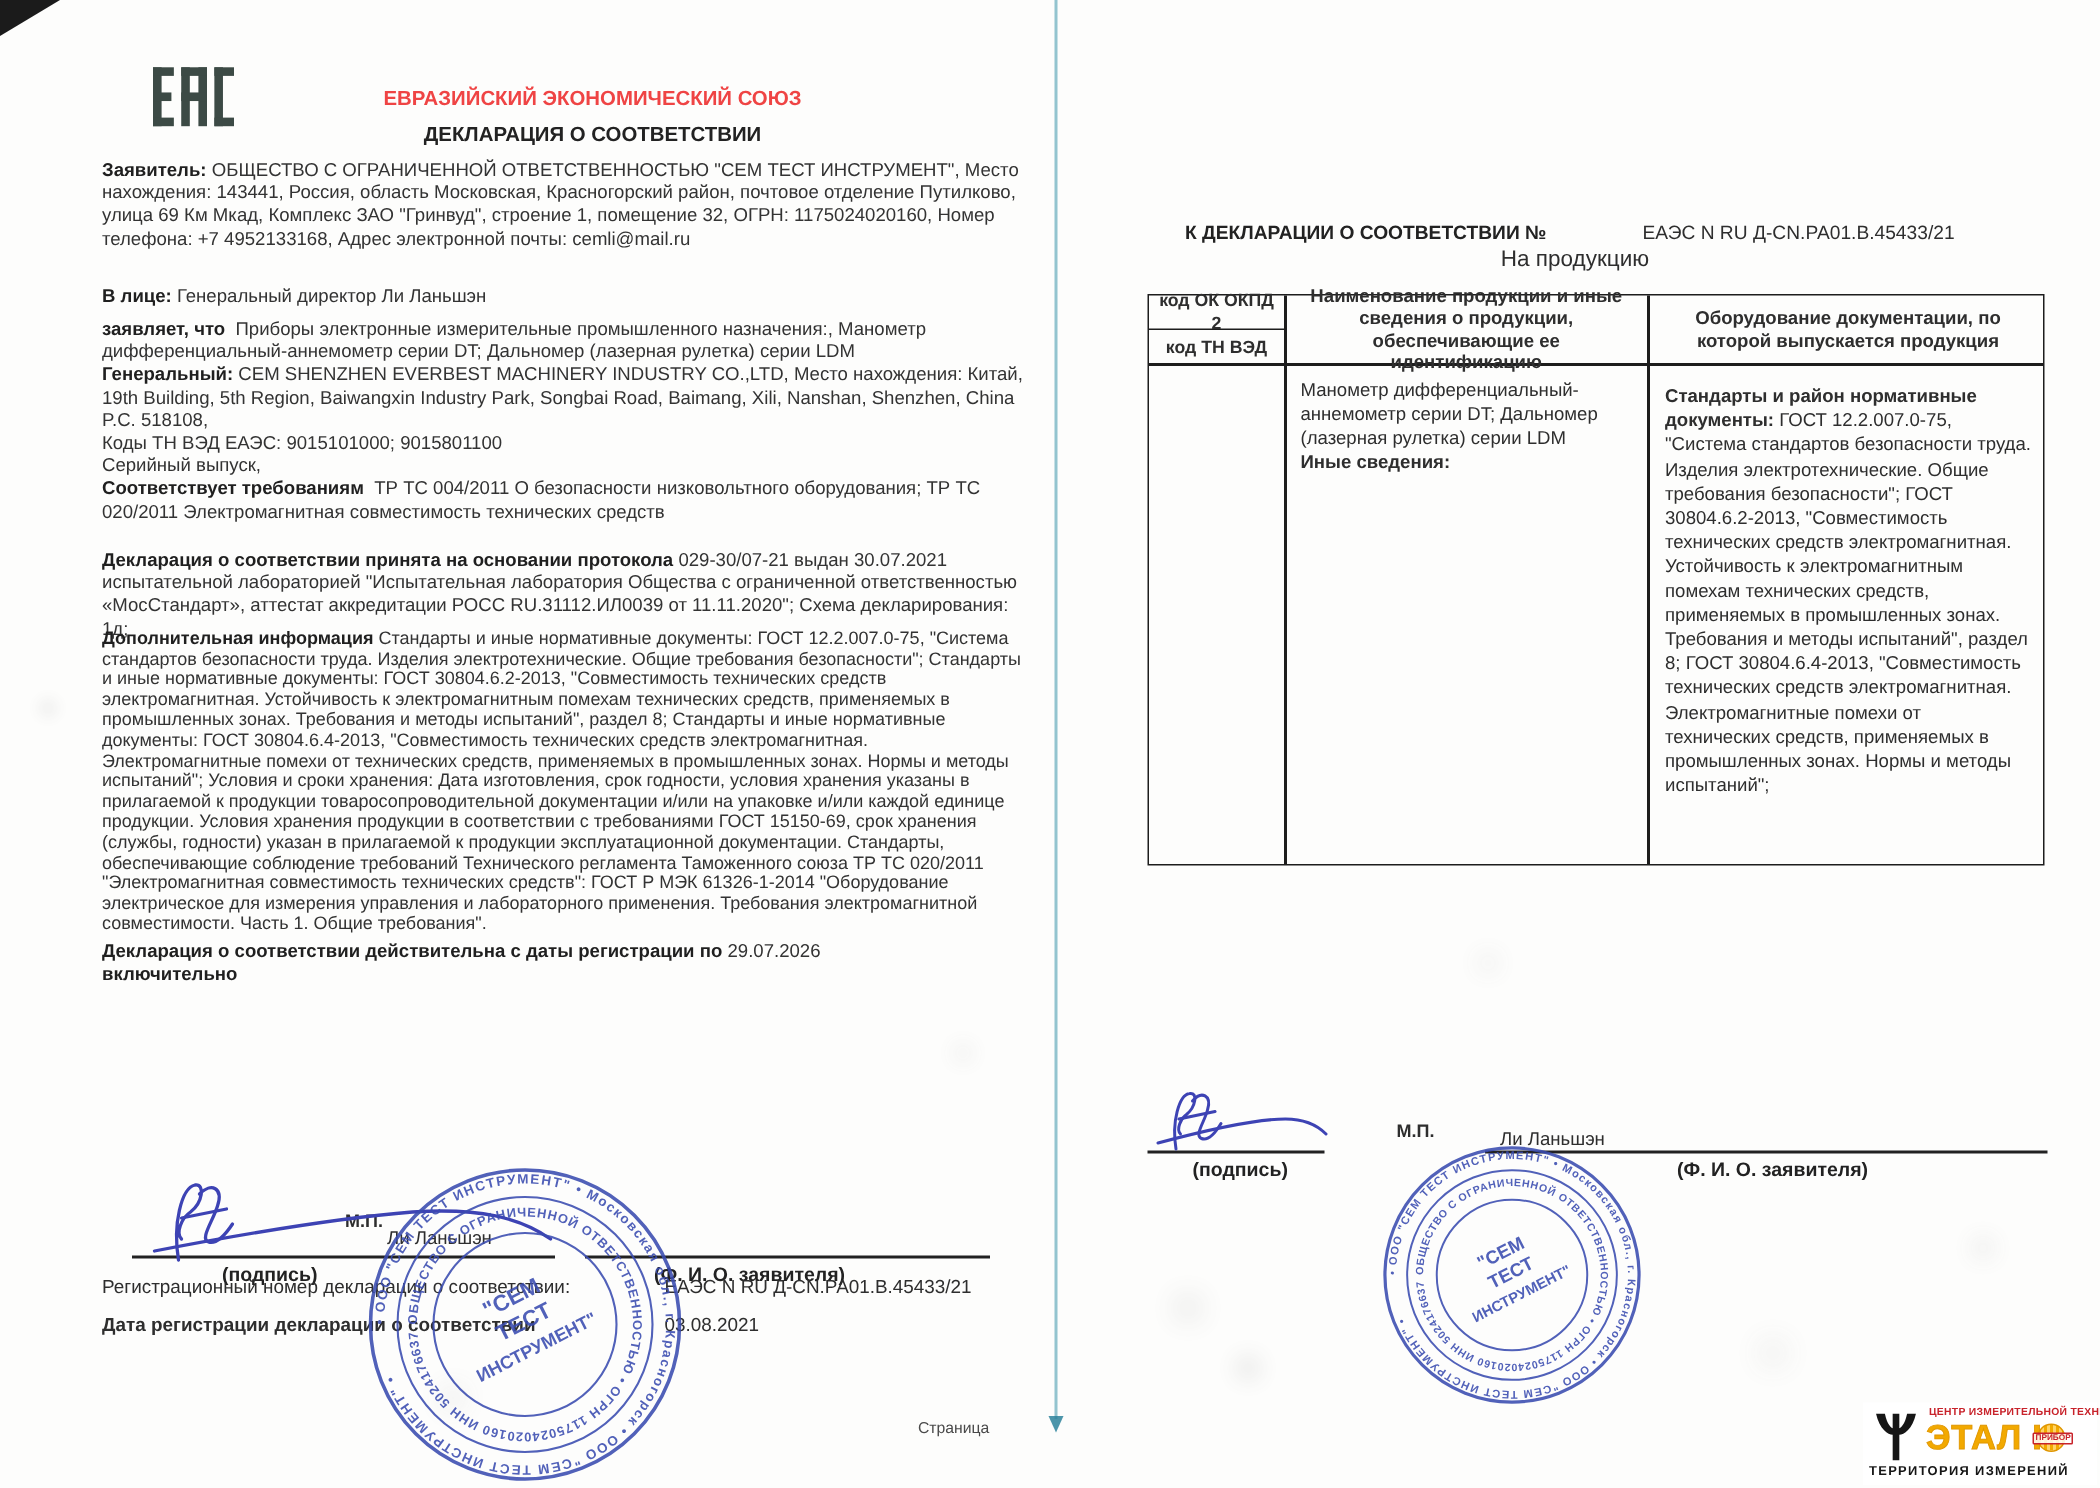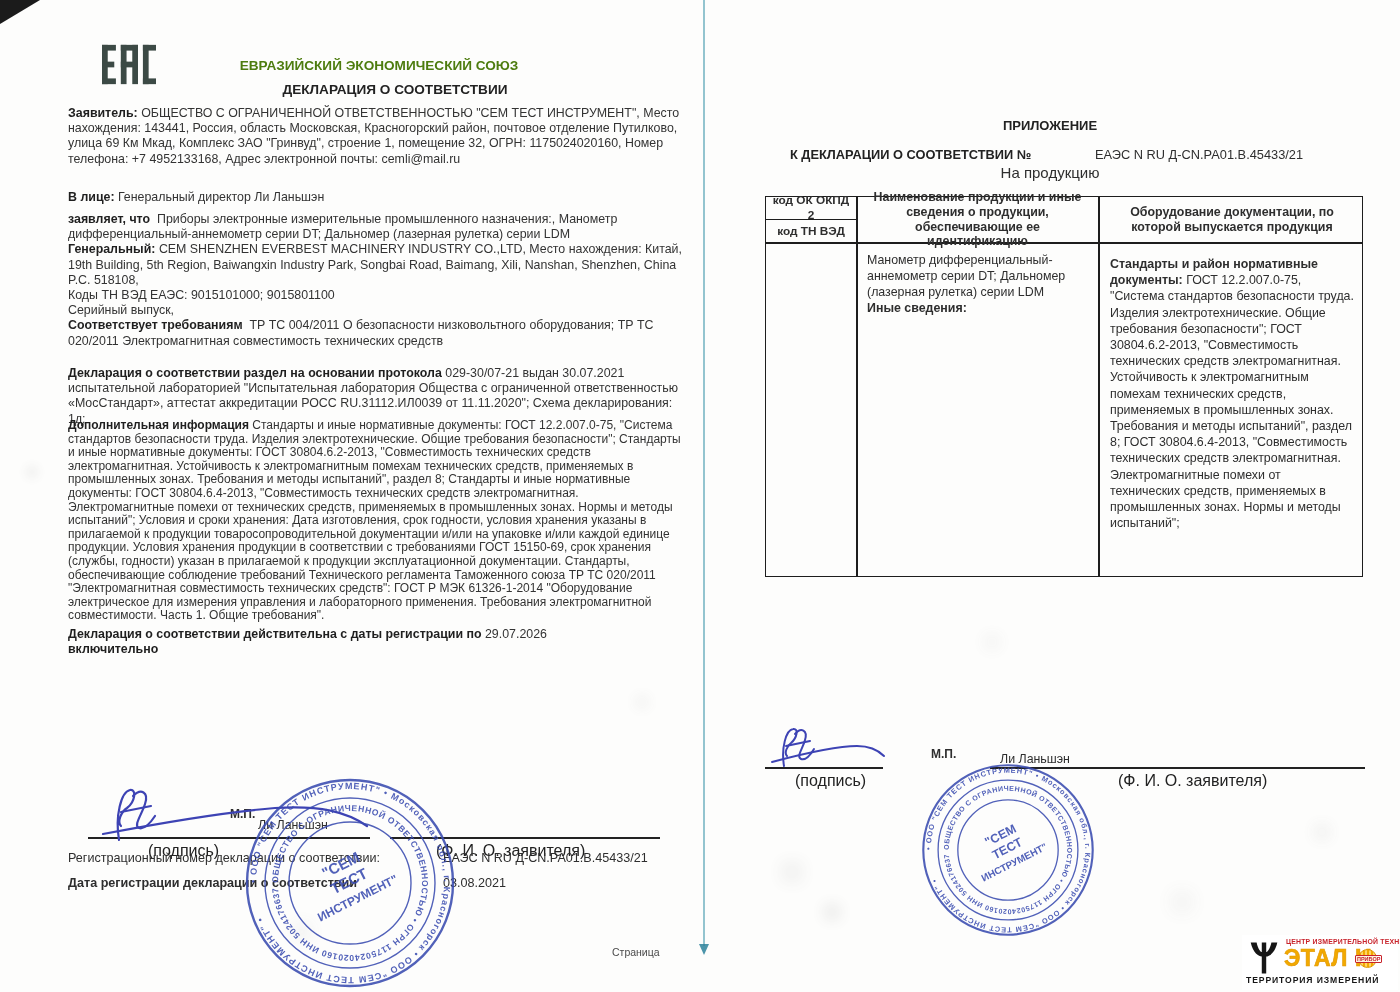--- a/index.html
+++ b/index.html
@@ -6,21 +6,21 @@
   #doc{
     position:relative;width:1400px;height:992px;background:#fdfdfc;overflow:hidden;
     font-family:"Liberation Sans","DejaVu Sans",sans-serif;color:#2e2e2e;
   }
   .abs{position:absolute;}
   .para{font-size:12.4px;line-height:15.2px;color:#333;}
   .para b{color:#1f1f1f;text-align:right;}
   .tight{font-size:12px;line-height:13.6px;}
   .center{text-align:center;}
   .hline{position:absolute;height:1.5px;background:#222;}
-  .cap{font-size:16px;font-weight:normal;color:#222;}
+  .cap{font-size:13px;font-weight:bold;color:#222;}
   
   #corner{position:absolute;left:0;top:0;width:40px;height:24px;background:#1b1b1b;
     clip-path:polygon(0 0,100% 0,0 100%);}
   
   #fold{position:absolute;left:703px;top:0;width:2px;height:946px;background:rgba(60,150,170,.55);}
   #fold-arrow{position:absolute;left:699px;top:944px;width:0;height:0;
     border-left:5px solid transparent;border-right:5px solid transparent;
     border-top:11px solid rgba(45,130,155,.85);}
   
   #app-table{position:absolute;left:765px;top:196px;width:598px;height:381px;
@@ -66,21 +66,21 @@
       <rect x="23" y="0" width="7" height="48"></rect>
         <rect x="37" y="0" width="7" height="48"></rect>
       <rect x="23" y="0" width="21" height="7"></rect>
         <rect x="23" y="20.5" width="21" height="7"></rect>
       <rect x="50" y="0" width="7" height="48"></rect>
         <rect x="50" y="0" width="16" height="7"></rect>
       <rect x="50" y="41" width="16" height="7"></rect>
     </g>
   </svg>
 
-  <div class="abs center" style="left:164px;top:58px;width:430px;font-size:13.6px;font-weight:bold;color:#4d7c0f">ЕВРАЗИЙСКИЙ ЭКОНОМИЧЕСКИЙ СОЮЗ</div>
+  <div class="abs center" style="left:180px;top:58px;width:430px;font-size:13.6px;font-weight:bold;color:#ef4444">ЕВРАЗИЙСКИЙ ЭКОНОМИЧЕСКИЙ СОЮЗ</div>
   <div class="abs center" style="left:180px;top:82px;width:430px;font-size:13.6px;font-weight:bold;color:#222">ДЕКЛАРАЦИЯ О СООТВЕТСТВИИ</div>
 
   <div class="abs para" style="left:68px;top:106px;width:618px">
     <b>Заявитель:</b>
     <span>ОБЩЕСТВО С ОГРАНИЧЕННОЙ ОТВЕТСТВЕННОСТЬЮ "СЕМ ТЕСТ ИНСТРУМЕНТ", Место нахождения: 143441, Россия, область Московская, Красногорский район, почтовое отделение Путилково, улица 69 Км Мкад, Комплекс ЗАО "Гринвуд", строение 1, помещение 32, ОГРН: 1175024020160, Номер телефона: +7 4952133168, Адрес электронной почты: cemli@mail.ru</span>
   </div>
 
   <div class="abs para" style="left:68px;top:190px;width:618px">
     <b>В лице:</b>
     <span>Генеральный директор Ли Ланьшэн</span>
@@ -91,21 +91,21 @@
     <span>Приборы электронные измерительные промышленного назначения:, Манометр дифференциальный-аннемометр серии DT; Дальномер (лазерная рулетка) серии LDM</span><br>
     <b>Генеральный:</b>
     <span>CEM  SHENZHEN EVERBEST MACHINERY INDUSTRY CO.,LTD, Место нахождения: Китай, 19th Building, 5th Region, Baiwangxin Industry Park, Songbai Road, Baimang, Xili, Nanshan, Shenzhen, China P.C. 518108,</span><br>
     <span>Коды ТН ВЭД ЕАЭС: 9015101000; 9015801100</span><br>
     <span>Серийный выпуск,</span><br>
     <b>Соответствует требованиям</b>&nbsp;
     <span>ТР ТС 004/2011 О безопасности низковольтного оборудования; ТР ТС 020/2011 Электромагнитная совместимость технических средств</span>
   </div>
 
   <div class="abs para" style="left:68px;top:366px;width:618px">
-    <b>Декларация о соответствии раздел на основании протокола</b>
+    <b>Декларация о соответствии принята на основании протокола</b>
     <span>029-30/07-21 выдан 30.07.2021 испытательной лабораторией "Испытательная лаборатория Общества с ограниченной ответственностью «МосСтандарт», аттестат аккредитации РОСС RU.31112.ИЛ0039 от 11.11.2020"; Схема декларирования: 1д;</span>
   </div>
 
   <div class="abs para tight" style="left:68px;top:419px;width:618px">
     <b>Дополнительная информация</b>
     <span>Стандарты и иные нормативные документы: ГОСТ 12.2.007.0-75, "Система стандартов безопасности труда. Изделия электротехнические. Общие требования безопасности"; Стандарты и иные нормативные документы: ГОСТ 30804.6.2-2013, "Совместимость технических средств электромагнитная. Устойчивость к электромагнитным помехам технических средств, применяемых в промышленных зонах. Требования и методы испытаний", раздел 8; Стандарты и иные нормативные документы: ГОСТ 30804.6.4-2013, "Совместимость технических средств электромагнитная. Электромагнитные помехи от технических средств, применяемых в промышленных зонах. Нормы и методы испытаний"; Условия и сроки хранения: Дата изготовления, срок годности, условия хранения  указаны в прилагаемой к продукции товаросопроводительной документации и/или на упаковке и/или каждой единице продукции. Условия хранения продукции в соответствии с требованиями ГОСТ 15150-69, срок хранения (службы, годности) указан в прилагаемой к  продукции эксплуатационной документации. Стандарты, обеспечивающие соблюдение требований Технического регламента Таможенного союза ТР ТС 020/2011 "Электромагнитная совместимость технических средств": ГОСТ Р МЭК 61326-1-2014 "Оборудование электрическое для измерения управления и лабораторного применения. Требования электромагнитной совместимости. Часть 1. Общие требования".</span>
   </div>
 
   <div class="abs para" style="left:68px;top:627px;width:618px">
     <b>Декларация о соответствии действительна с даты регистрации по</b>
@@ -152,21 +152,20 @@
     <text font-size="8.6" fill="#3a4cb0" letter-spacing=".6" font-weight="bold">
       <textPath href="#lp-mid">ОБЩЕСТВО С ОГРАНИЧЕННОЙ ОТВЕТСТВЕННОСТЬЮ • ОГРН 1175024020160 ИНН 5024176637 •</textPath>
     </text>
     <g transform="rotate(-27 107 107)" fill="#3a4cb0" font-weight="bold" text-anchor="middle">
       <text x="107" y="92" font-size="15">"СЕМ</text>
       <text x="107" y="110" font-size="15">ТЕСТ</text>
       <text x="107" y="128" font-size="12">ИНСТРУМЕНТ"</text>
     </g>
   </svg>
 
-  <div class="abs center" style="left:860px;top:118px;width:380px;font-size:13px;font-weight:bold;color:#222">ПРИЛОЖЕНИЕ</div>
   <div class="abs" style="left:790px;top:147px;font-size:12.8px;font-weight:bold;color:#222">К ДЕКЛАРАЦИИ О СООТВЕТСТВИИ №</div>
   <div class="abs" style="left:1095px;top:147px;font-size:12.8px">ЕАЭС N RU Д-CN.РА01.В.45433/21</div>
   <div class="abs center" style="left:900px;top:164px;width:300px;font-size:15px">На продукцию</div>
 
   <div id="app-table">
 
     <div class="grid" style="left:0;top:45px;width:100%;height:1.6px"></div>
     <div class="grid" style="left:90px;top:0;width:1.6px;height:100%"></div>
     <div class="grid" style="left:332px;top:0;width:1.6px;height:100%"></div>
     <div class="grid" style="left:0;top:22px;width:90px;height:1.4px"></div>

